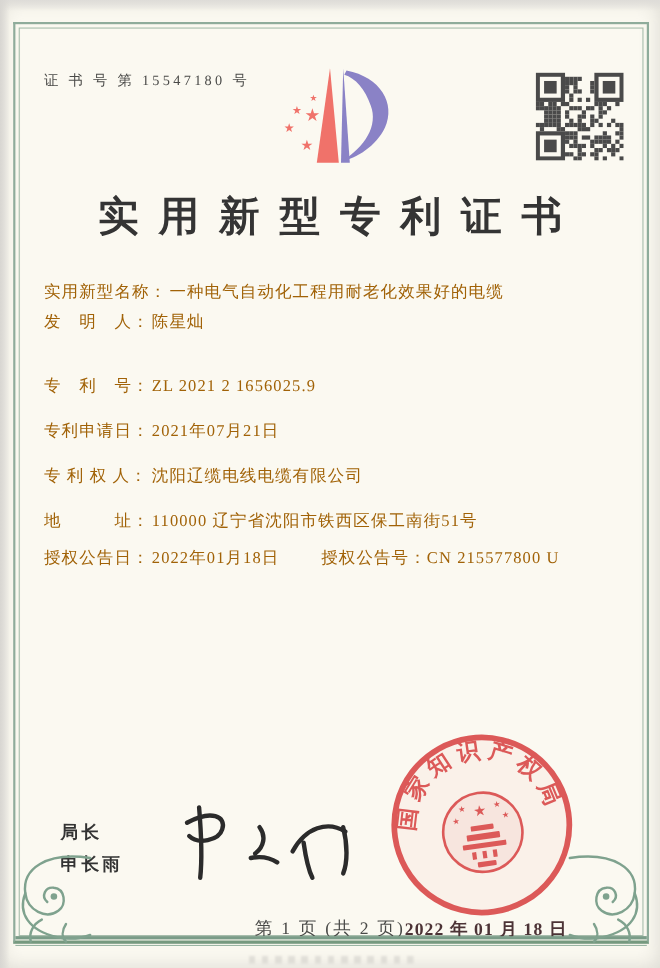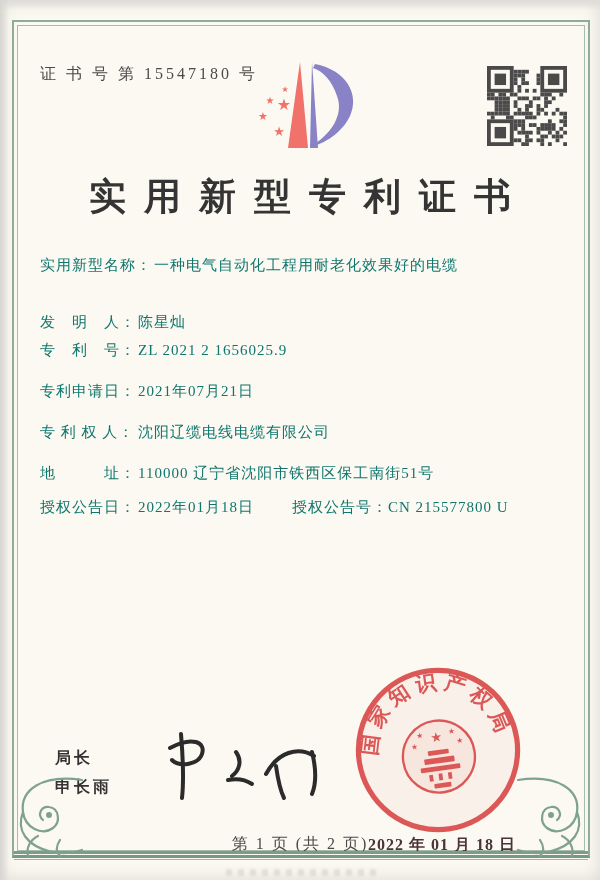--- a/index.html
+++ b/index.html
@@ -25,32 +25,32 @@
   .frame-inner{
     position:absolute;left:3px;top:3px;right:3px;bottom:4px;
     border:1px solid #a7bdac;
   }
   .bottom-rule{
     position:absolute;left:14px;right:12px;top:851px;height:5px;
     border-top:3px solid #7a9c88;border-bottom:1px solid #9ab5a3;
   }
   .certno{
     position:absolute;left:40px;top:64px;
-    font-size:16px;letter-spacing:3px;color:#4a4a48;
+    font-size:13px;letter-spacing:3px;color:#4a4a48;
   }
   .qr{position:absolute;left:487px;top:66px;width:80px;height:80px;}
   .logo{position:absolute;left:238px;top:50px;width:134px;height:120px;}
   .title{
     position:absolute;left:0;top:172px;width:100%;
     text-align:center;font-size:37px;font-weight:700;color:#343434;
     letter-spacing:18px;text-indent:18px;
   }
   .row{
     position:absolute;left:40px;width:530px;
-    font-size:15px;color:#0f766e;letter-spacing:1px;white-space:nowrap;
+    font-size:15px;color:#a16207;letter-spacing:1px;white-space:nowrap;
   }
   .row .lbl{display:inline-block;min-width:96px;}
   .row .val{margin-left:2px;}
   .row .pair2{position:absolute;left:252px;top:0;}
   .paras{
     position:absolute;left:38px;top:522px;width:526px;
     font-size:13.5px;font-style:italic;color:#3d3d3d;line-height:1.9;
     letter-spacing:.5px;
   }
   .paras p{margin:0;text-indent:2em;}
@@ -255,21 +255,21 @@
       <rect x="14" y="20" width="1" height="1" fill="#4a4a4a"></rect>
       <rect x="16" y="20" width="1" height="1" fill="#4a4a4a"></rect>
       <rect x="20" y="20" width="1" height="1" fill="#4a4a4a"></rect>
     </svg>
 
   <div class="title">实用新型专利证书</div>
 
   <div class="row" style="top:256px">
     <span class="lbl">实用新型名称：</span><span class="val">一种电气自动化工程用耐老化效果好的电缆</span>
   </div>
-  <div class="row" style="top:313px">
+  <div class="row" style="top:283px">
     <span class="lbl">发　明　人：</span><span class="val">陈星灿</span>
   </div>
   <div class="row" style="top:341px">
     <span class="lbl">专　利　号：</span><span class="val">ZL 2021 2 1656025.9</span>
   </div>
   <div class="row" style="top:382px">
     <span class="lbl">专利申请日：</span><span class="val">2021年07月21日</span>
   </div>
   <div class="row" style="top:423px">
     <span class="lbl">专 利 权 人：</span><span class="val">沈阳辽缆电线电缆有限公司</span>

